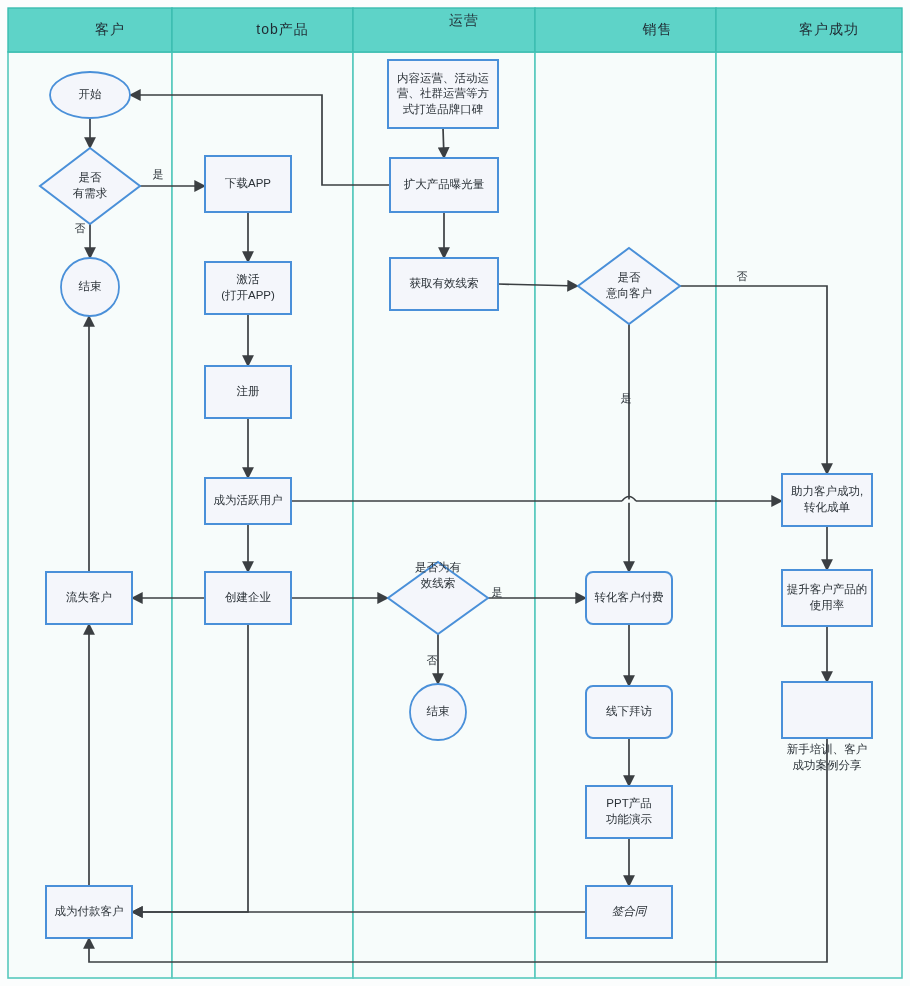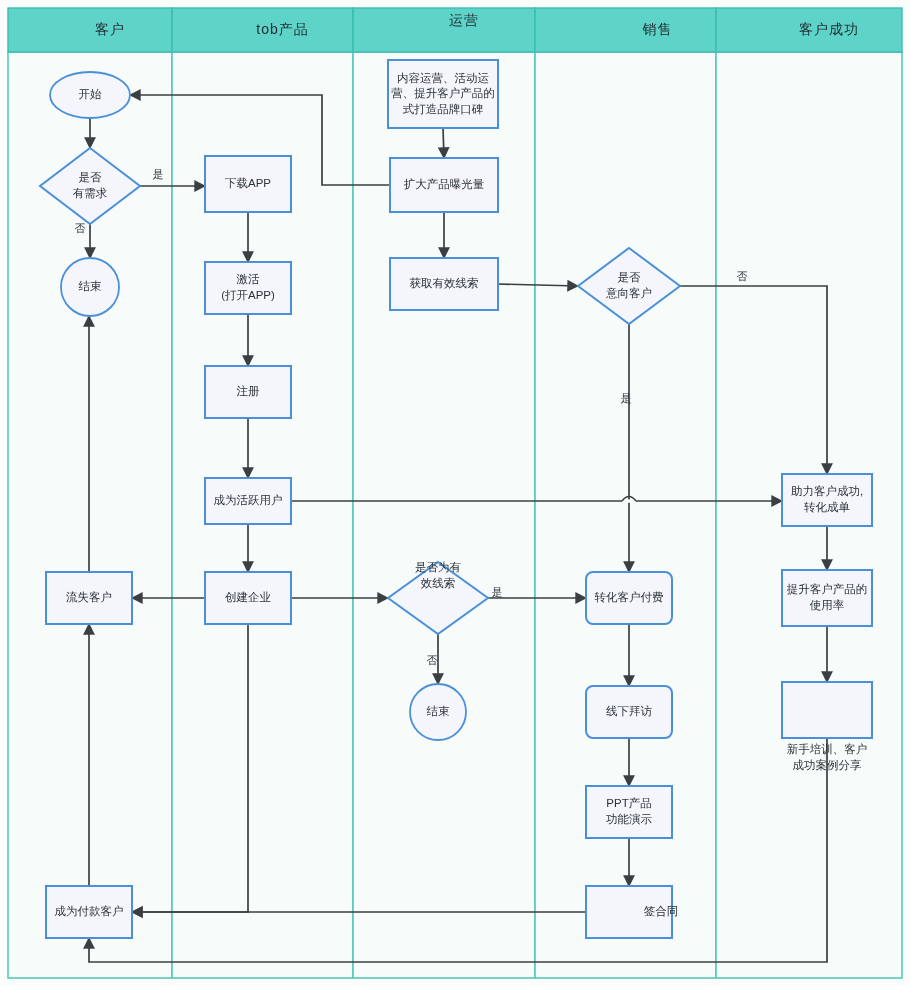--- a/index.html
+++ b/index.html
@@ -112,34 +112,34 @@
       <div class="node-label" style="left: 43px; top: 258px; width: 94px; height: 58px;">结束</div>
       <div class="node-label" style="left: 28px; top: 572px; width: 122px; height: 52px;">流失客户</div>
       <div class="node-label" style="left: 28px; top: 886px; width: 122px; height: 52px;">成为付款客户</div>
       <div class="node-label" style="left: 187px; top: 156px; width: 122px; height: 56px;">下载APP</div>
       <div class="node-label" style="left: 187px; top: 262px; width: 122px; height: 52px;">激活
 (打开APP)</div>
       <div class="node-label" style="left: 187px; top: 366px; width: 122px; height: 52px;">注册</div>
       <div class="node-label" style="left: 187px; top: 478px; width: 122px; height: 46px;">成为活跃用户</div>
       <div class="node-label" style="left: 187px; top: 572px; width: 122px; height: 52px;">创建企业</div>
       <div class="node-label" style="left: 370px; top: 60px; width: 146px; height: 68px;">内容运营、活动运
-营、提升客户产品的
+营、社群运营等方
 式打造品牌口碑</div>
       <div class="node-label" style="left: 372px; top: 158px; width: 144px; height: 54px;">扩大产品曝光量</div>
       <div class="node-label" style="left: 372px; top: 258px; width: 144px; height: 52px;">获取有效线索</div>
       <div class="node-label" style="left: 370px; top: 540px; width: 136px; height: 72px;">是否为有
 效线索</div>
       <div class="node-label" style="left: 392px; top: 684px; width: 92px; height: 56px;">结束</div>
       <div class="node-label" style="left: 560px; top: 248px; width: 138px; height: 76px;">是否
 意向客户</div>
       <div class="node-label" style="left: 568px; top: 572px; width: 122px; height: 52px;">转化客户付费</div>
       <div class="node-label" style="left: 568px; top: 686px; width: 122px; height: 52px;">线下拜访</div>
       <div class="node-label" style="left: 568px; top: 786px; width: 122px; height: 52px;">PPT产品
 功能演示</div>
-      <div class="node-label" style="left: 600px; top: 886px; width: 122px; height: 52px;">签合同</div>
+      <div class="node-label" style="left: 568px; top: 886px; width: 122px; height: 52px; font-style: italic;">签合同</div>
       <div class="node-label" style="left: 764px; top: 474px; width: 126px; height: 52px;">助力客户成功,
 转化成单</div>
       <div class="node-label" style="left: 764px; top: 570px; width: 126px; height: 56px;">提升客户产品的
 使用率</div>
       <div class="node-label" style="left: 764px; top: 682px; width: 126px; height: 56px; margin-top: 48px;">新手培训、客户
 成功案例分享</div>
       <div class="edge-label" style="left: 148px; top: 165px; width: 20px; height: 18px;">是</div>
       <div class="edge-label" style="left: 70px; top: 219px; width: 20px; height: 18px;">否</div>
       <div class="edge-label" style="left: 732px; top: 267px; width: 20px; height: 18px;">否</div>
       <div class="edge-label" style="left: 616px; top: 389px; width: 20px; height: 18px;">是</div>

